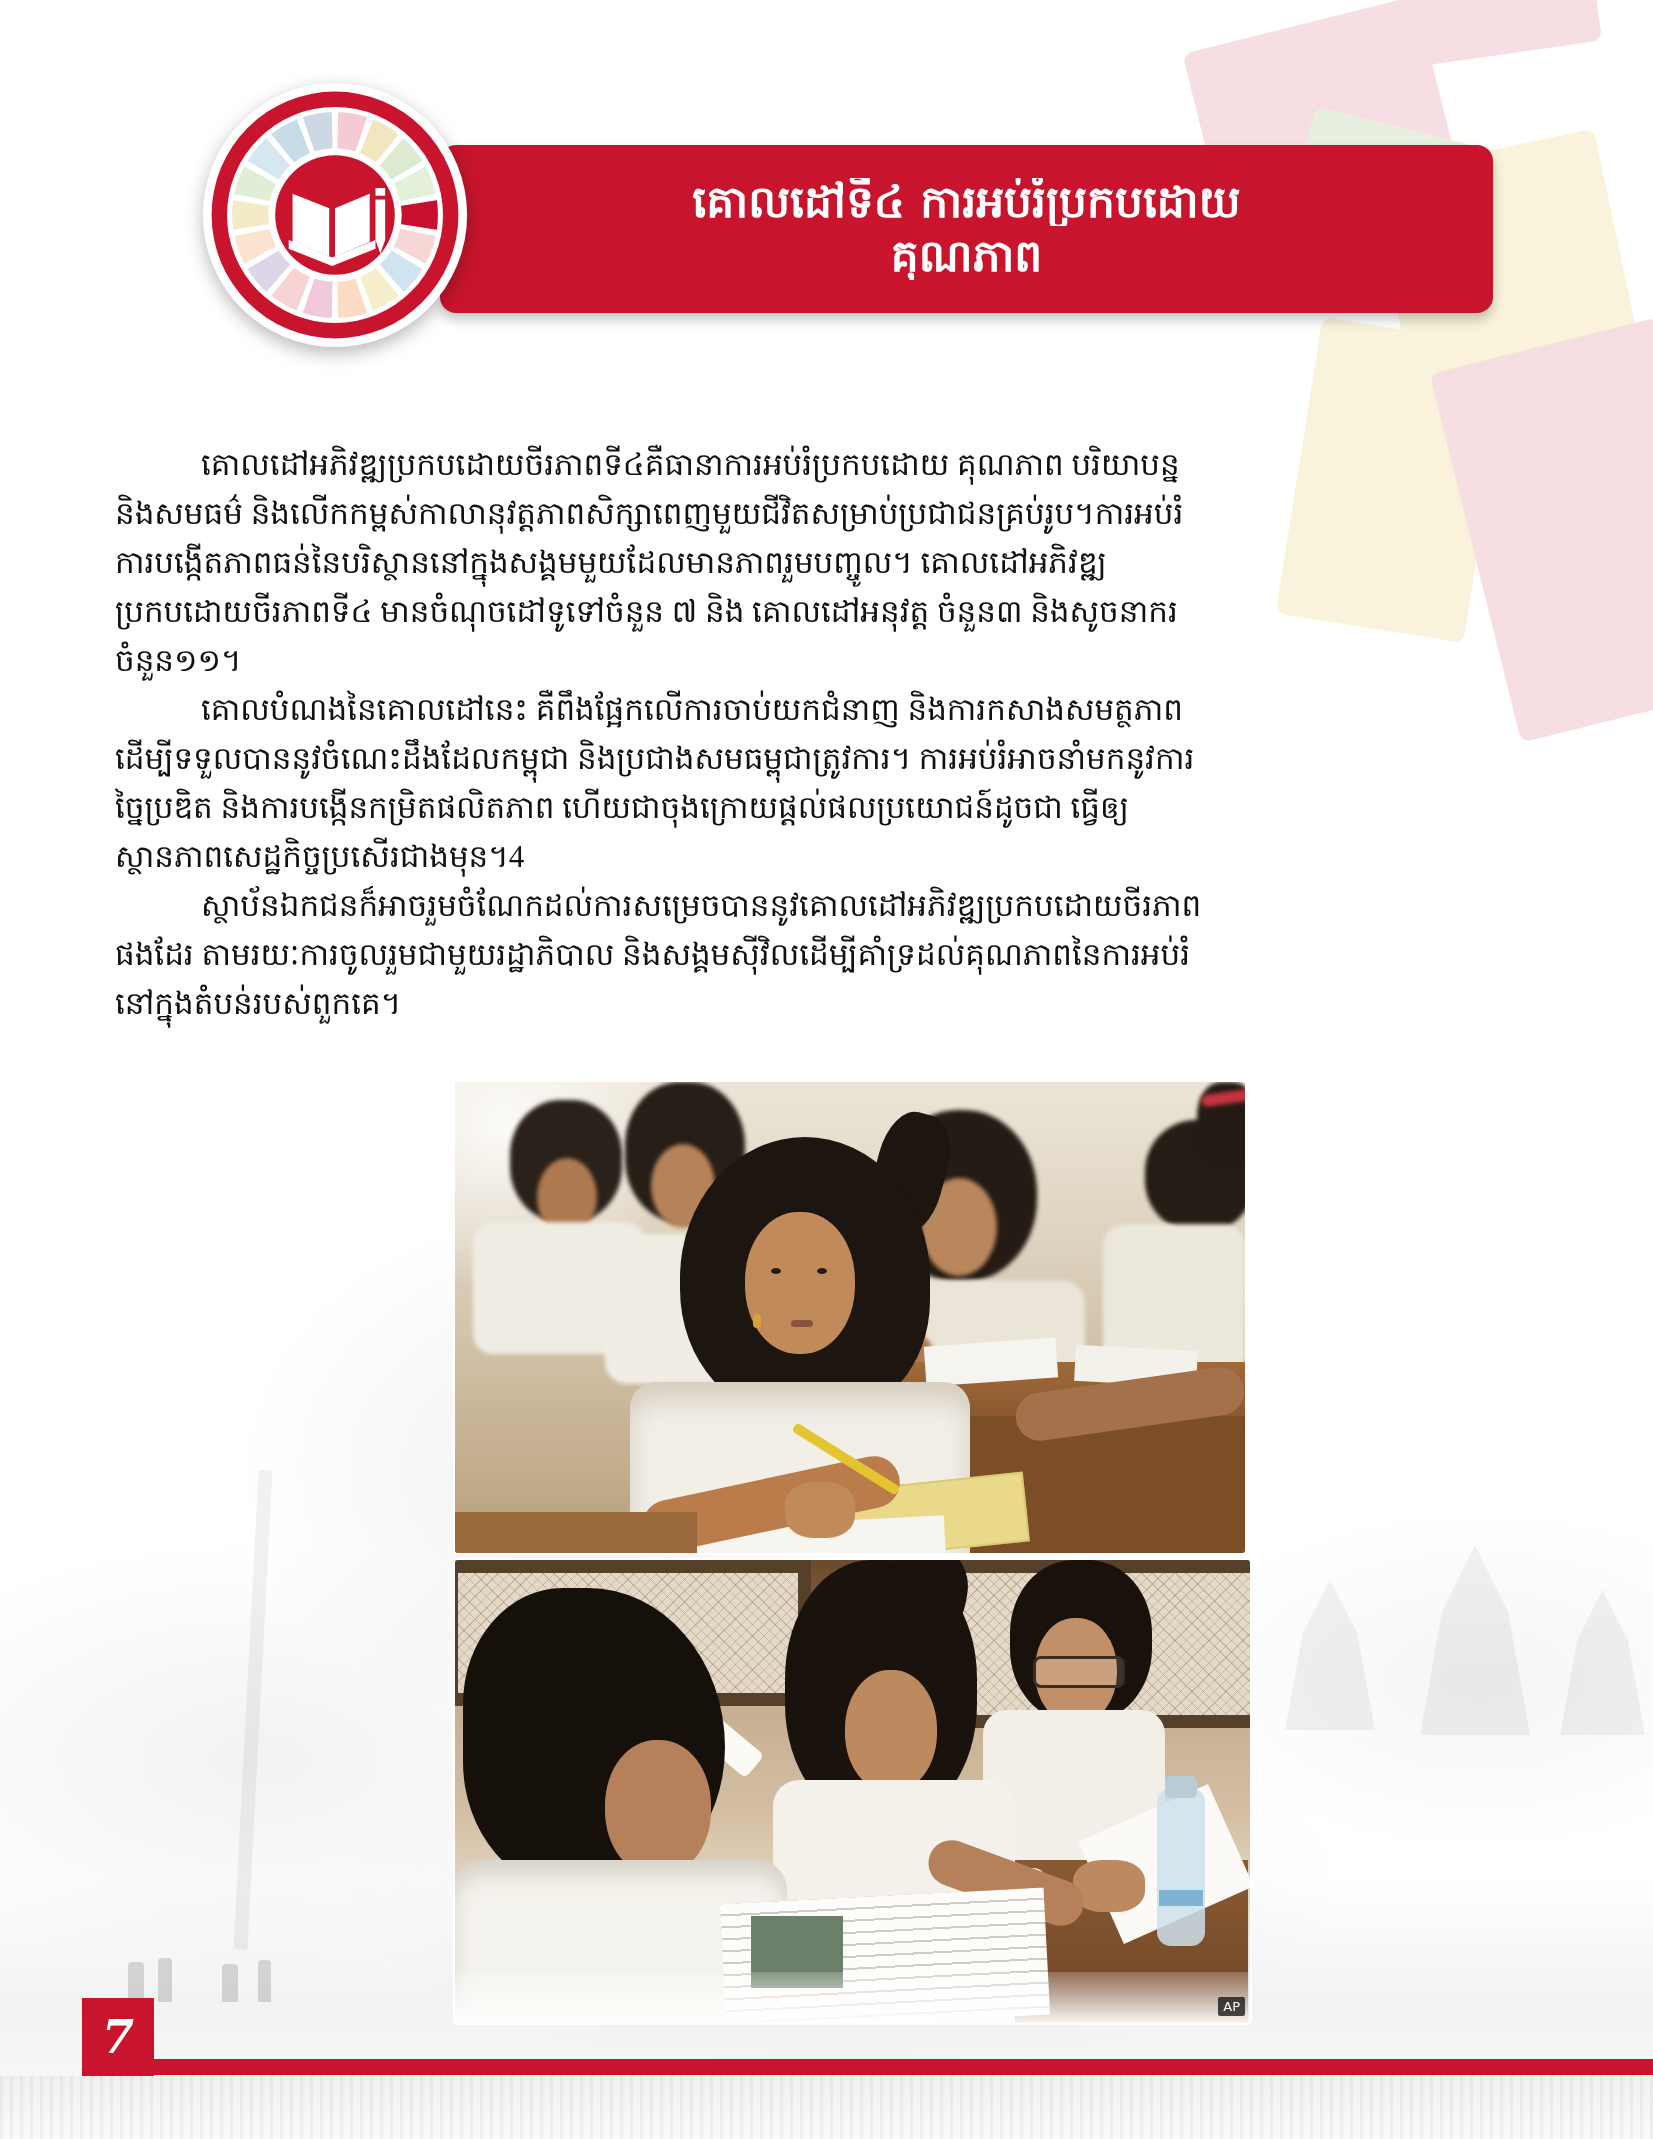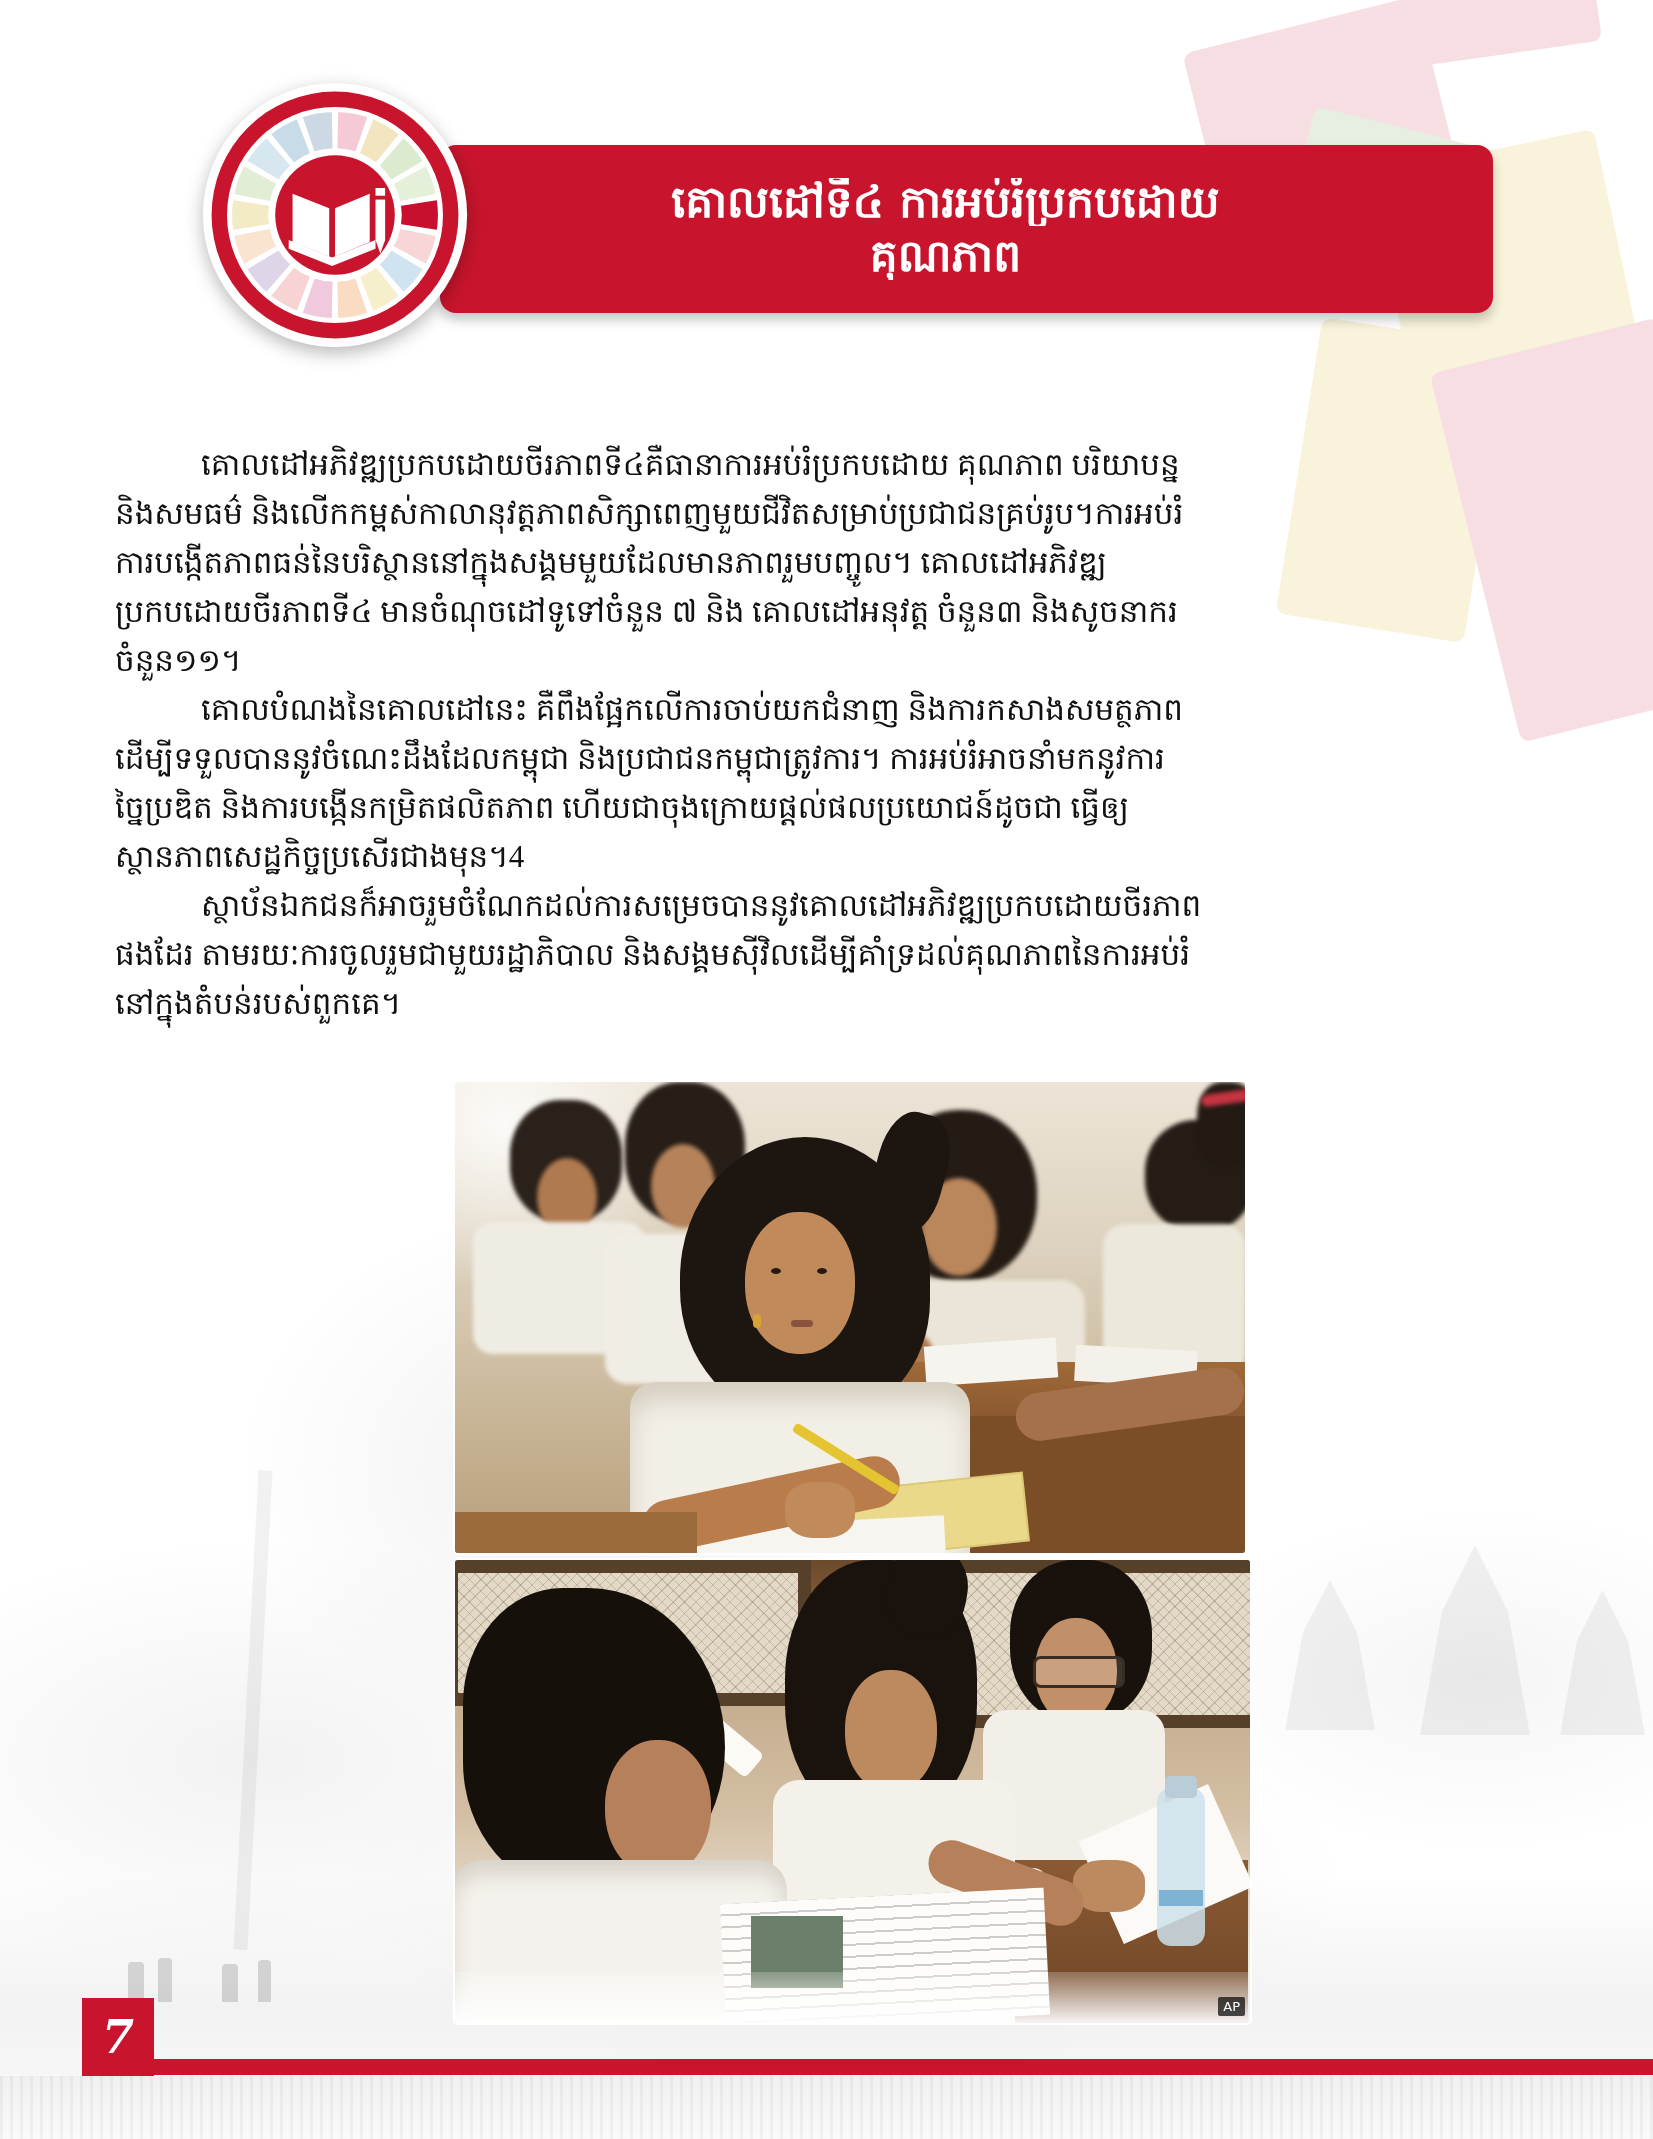--- a/index.html
+++ b/index.html
@@ -36,21 +36,21 @@
   .pe2{left:158px;top:1958px;width:14px;height:44px;}
   .pe3{left:222px;top:1964px;width:16px;height:38px;}
   .pe4{left:258px;top:1960px;width:13px;height:42px;}
   .reflection{position:absolute;z-index:0;left:0;top:2076px;width:1653px;height:63px;opacity:.55;
     background:repeating-linear-gradient(90deg, rgba(0,0,0,.07) 0 3px, transparent 3px 10px),
                linear-gradient(180deg, rgba(0,0,0,.05), rgba(0,0,0,0));}
 
   
   .banner{position:absolute;z-index:2;left:440px;top:145px;width:1053px;height:168px;
           background:var(--accent);border-radius:16px;box-shadow:0 7px 12px rgba(0,0,0,.22);
-          display:flex;flex-direction:column;align-items:flex-start;justify-content:center;gap:6px;}
+          display:flex;flex-direction:column;align-items:center;justify-content:center;gap:6px;}
   .banner .t1l,.banner .t2l{color:#fff;font-weight:bold;font-size:44px;line-height:1.1;
           text-align:center;width:96%;overflow:hidden;white-space:nowrap;}
   .logo{position:absolute;z-index:3;left:200px;top:80px;width:270px;height:270px;}
   .logo svg{filter:drop-shadow(0 6px 9px rgba(0,0,0,.28));}
 
   
   .bodytext{position:absolute;z-index:3;left:115px;top:440px;width:1426px;color:#111;font-family:Liberation Serif, serif;}
   .bline{height:49px;font-size:31px;line-height:49px;white-space:nowrap;overflow:hidden;}
   .bline.indent{padding-left:86px;}
 
@@ -215,21 +215,21 @@
   <main class="bodytext">
     <div>
       <div class="bline indent">គោលដៅអភិវឌ្ឍប្រកបដោយចីរភាពទី៤គឺធានាការអប់រំប្រកបដោយ គុណភាព បរិយាបន្ន</div>
       <div class="bline">និងសមធម៌ និងលើកកម្ពស់កាលានុវត្តភាពសិក្សាពេញមួយជីវិតសម្រាប់ប្រជាជនគ្រប់រូប។ការអប់រំ</div>
       <div class="bline">ការបង្កើតភាពធន់នៃបរិស្ថាននៅក្នុងសង្គមមួយដែលមានភាពរួមបញ្ចូល។    គោលដៅអភិវឌ្ឍ</div>
       <div class="bline">ប្រកបដោយចីរភាពទី៤ មានចំណុចដៅទូទៅចំនួន ៧ និង គោលដៅអនុវត្ត ចំនួន៣ និងសូចនាករ</div>
       <div class="bline">ចំនួន១១។</div>
     </div>
     <div>
       <div class="bline indent">គោលបំណងនៃគោលដៅនេះ គឺពឹងផ្អែកលើការចាប់យកជំនាញ និងការកសាងសមត្ថភាព</div>
-      <div class="bline">ដើម្បីទទួលបាននូវចំណេះដឹងដែលកម្ពុជា និងប្រជាជនកម្ពុជាត្រូវការ។ ការអប់រំអាចនាំមកនូវការ</div>
+      <div class="bline">ដើម្បីទទួលបាននូវចំណេះដឹងដែលកម្ពុជា និងប្រជាងសមធម្ពុជាត្រូវការ។ ការអប់រំអាចនាំមកនូវការ</div>
       <div class="bline">ច្នៃប្រឌិត និងការបង្កើនកម្រិតផលិតភាព ហើយជាចុងក្រោយផ្តល់ផលប្រយោជន៍ដូចជា ធ្វើឲ្យ</div>
       <div class="bline">ស្ថានភាពសេដ្ឋកិច្ចប្រសើរជាងមុន។4</div>
     </div>
     <div>
       <div class="bline indent">ស្ថាប័នឯកជនក៏អាចរួមចំណែកដល់ការសម្រេចបាននូវគោលដៅអភិវឌ្ឍប្រកបដោយចីរភាព</div>
       <div class="bline">ផងដែរ តាមរយៈការចូលរួមជាមួយរដ្ឋាភិបាល និងសង្គមស៊ីវិលដើម្បីគាំទ្រដល់គុណភាពនៃការអប់រំ</div>
       <div class="bline">នៅក្នុងតំបន់របស់ពួកគេ។</div>
     </div>
   </main>
 

